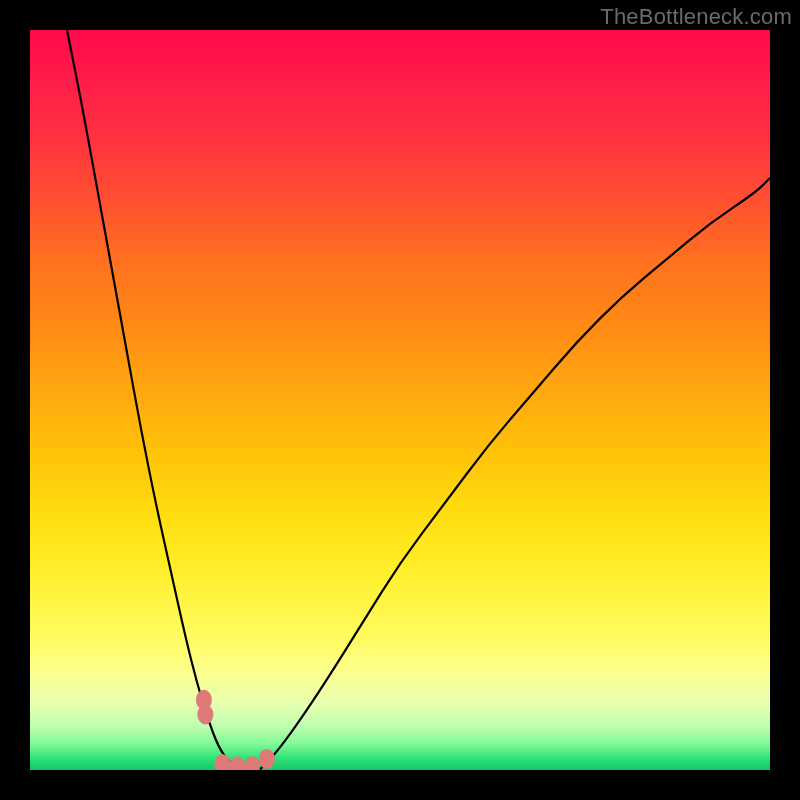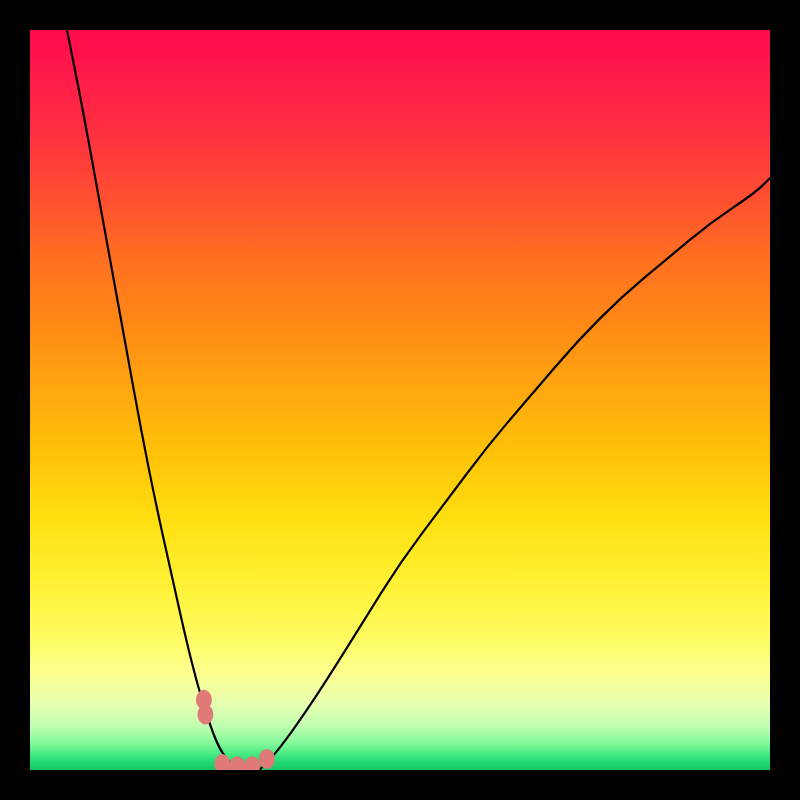--- a/index.html
+++ b/index.html
@@ -67,20 +67,21 @@
     right: 8px;
     color: #6a6a6a;
     font-size: 22px;
     letter-spacing: 0.2px;
   }
 </style>
 </head>
 <body>
 
 <div class="frame">
+  <div class="watermark">TheBottleneck.com</div>
 
   <div class="plot-area">
     <div class="gradient"></div>
     <svg id="curve-svg" class="curve-svg" viewBox="0 0 740 740" preserveAspectRatio="none">
       <path id="curve-left" fill="none" stroke="#000000" stroke-width="2.2" d="M 37 0 Q 37 0 44.400000000000006 37 Q 51.800000000000004 74 59.2 114.69999999999999 Q 66.6 155.39999999999998 74 196.09999999999997 Q 81.4 236.79999999999995 88.80000000000001 277.5 Q 96.2 318.20000000000005 103.6 358.9 Q 111 399.59999999999997 118.4 436.6 Q 125.80000000000001 473.6 133.2 506.90000000000003 Q 140.6 540.2 148 573.5 Q 155.4 606.8 160.95 629 Q 166.5 651.2 172.05 669.7 Q 177.6 688.2 183.15 703 Q 188.70000000000002 717.8 194.25 725.2 Q 199.8 732.6 203.5 736.3 T 207.20000000000002 740"></path>
       <path id="curve-right" fill="none" stroke="#000000" stroke-width="2.2" d="M 229.4 740 Q 229.4 740 236.8 732.6 Q 244.20000000000002 725.2 255.3 710.4000000000001 Q 266.4 695.6 281.2 673.4000000000001 Q 296 651.2 314.5 621.6 Q 333 592 351.5 562.4 Q 370 532.8 392.20000000000005 503.2 Q 414.40000000000003 473.6 436.6 444 Q 458.8 414.4 481 388.5 Q 503.20000000000005 362.59999999999997 525.4000000000001 336.7 Q 547.6 310.8 569.8 288.6 Q 592 266.4 614.2 247.9 Q 636.4 229.40000000000003 658.6 210.9 Q 680.8000000000001 192.39999999999998 703 177.59999999999997 Q 725.1999999999999 162.79999999999995 732.5999999999999 155.39999999999998 T 740 148"></path>
       <g id="dots">
           <ellipse cx="173.89999999999998" cy="669.7" rx="8" ry="10" fill="#e07a78"></ellipse>
           <ellipse cx="175.38" cy="684.5" rx="8" ry="10" fill="#e07a78"></ellipse>
           <ellipse cx="192.4" cy="734.08" rx="8" ry="10" fill="#e07a78"></ellipse>

